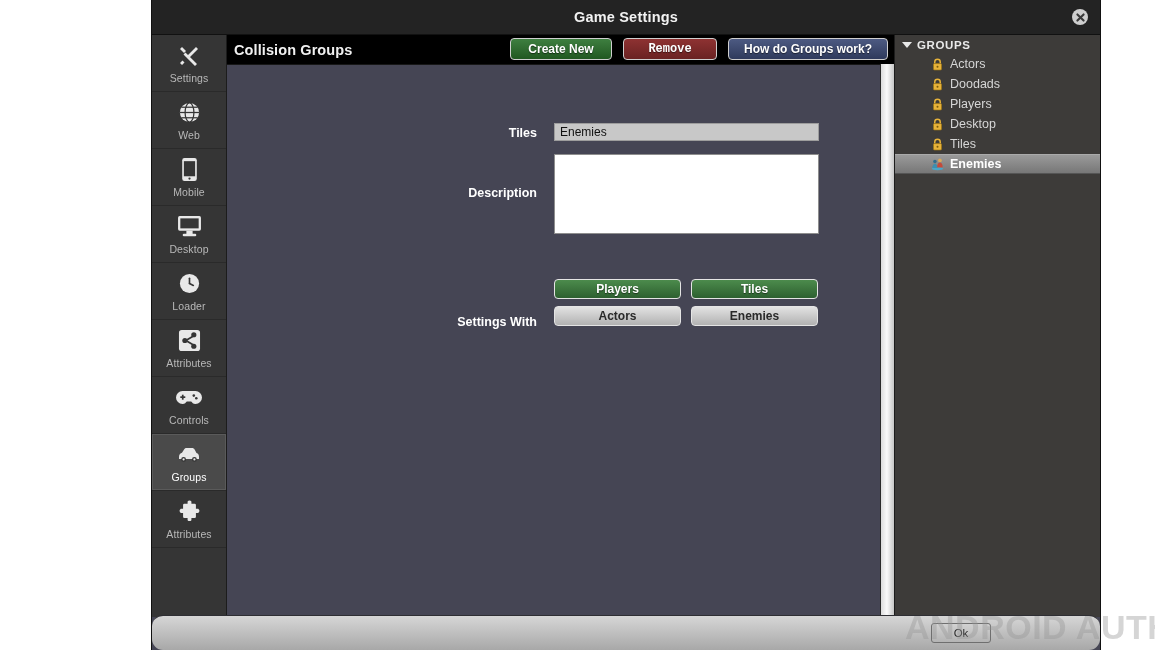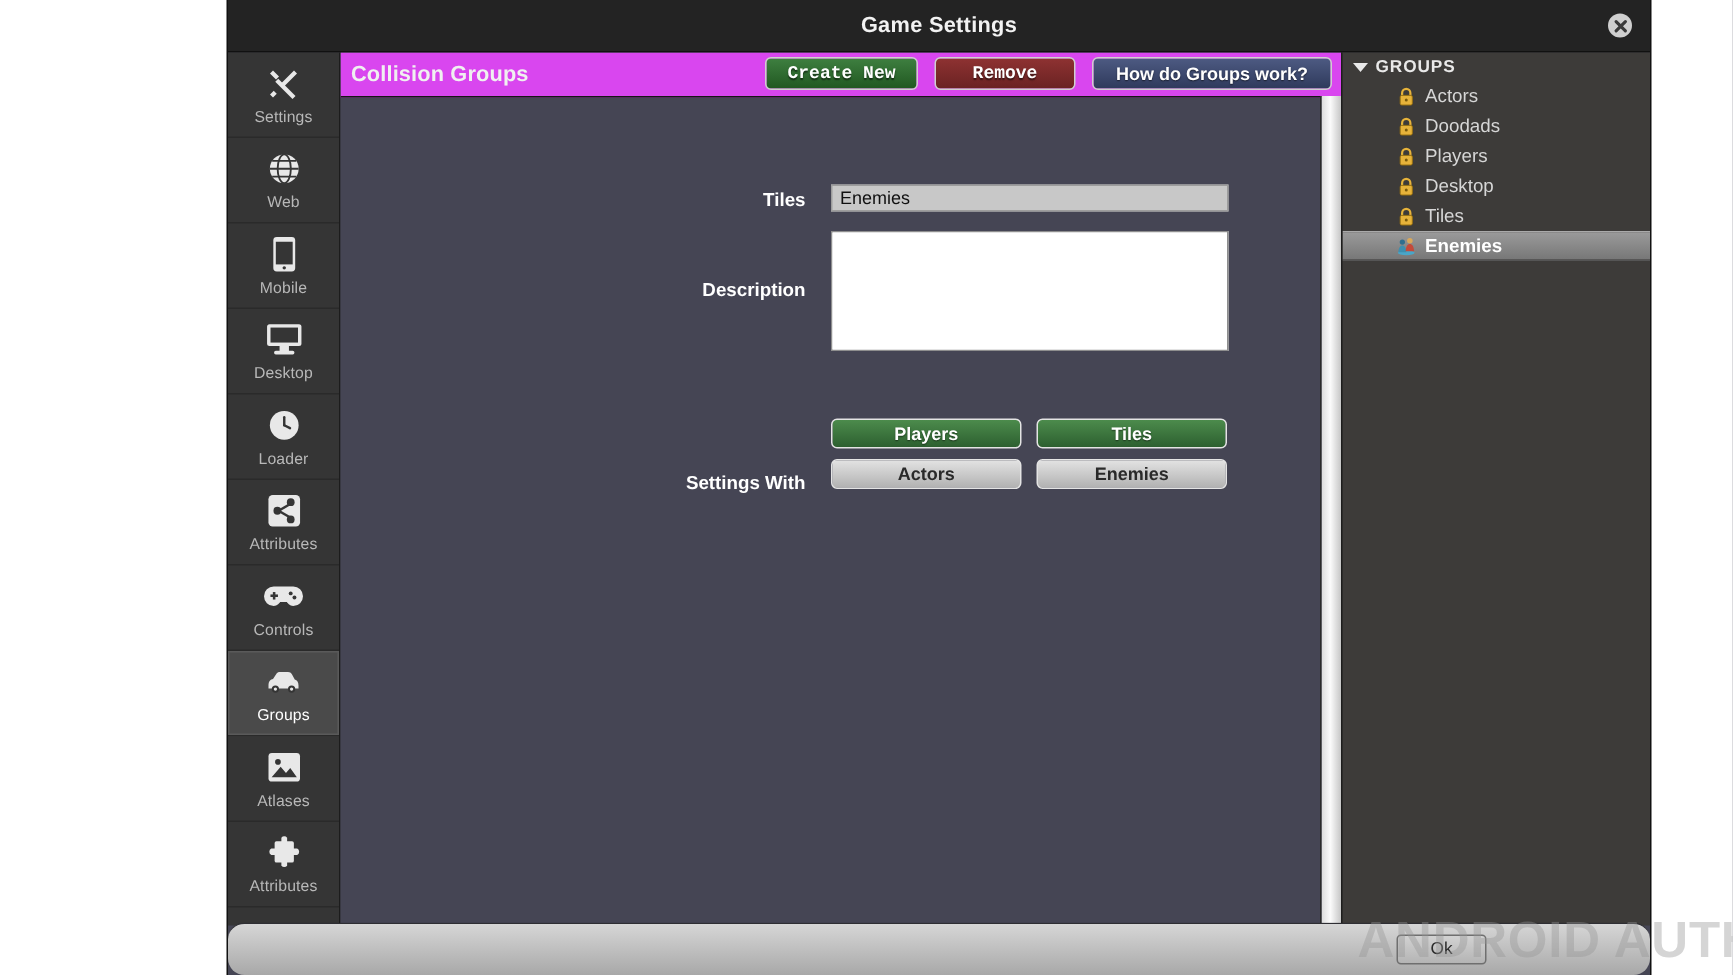--- a/index.html
+++ b/index.html
@@ -99,21 +99,21 @@
 
   
   .center {
     flex: 1 1 auto;
     position: relative;
     background: #454554;
     overflow: hidden;
   }
   .page-header {
     height: 29px;
-    background: #d946ef;
+    background: #000000;
     border-bottom: 1px solid #171717;
     display: flex; align-items: center;
     padding-left: 7px;
     position: relative;
   }
   .page-title {
     color: #f0f0f0;
     font-size: 14.5px;
     font-weight: bold;
     letter-spacing: 0.1px;
@@ -129,21 +129,21 @@
     border: 1px solid #d8d8d8;
     color: #ffffff;
     font-size: 12px;
     font-weight: bold;
     display: flex; align-items: center; justify-content: center;
     padding: 0 12px;
     cursor: pointer;
     box-sizing: border-box;
     text-shadow: 0 1px 1px rgba(0,0,0,0.55);
   }
-  .hbtn.green  { background: linear-gradient(180deg,#3e7f40,#215821); border-color:#cfcfcf; min-width: 102px; font-family: Liberation Mono, monospace; }
+  .hbtn.green  { background: linear-gradient(180deg,#3e7f40,#215821); border-color:#cfcfcf; min-width: 102px; }
   .hbtn.red    { background: linear-gradient(180deg,#8e3232,#6a2222); border-color:#cfcfcf; min-width: 94px; font-family: Liberation Mono, monospace; }
   .hbtn.blue   { background: linear-gradient(180deg,#4d5a82,#2f3a5c); border-color:#cfcfcf; min-width: 160px; }
 
   
   .form { position: absolute; left:0; top:29px; right:0; bottom:0; }
   .lbl {
     color: #ffffff;
     font-size: 12.5px;
     font-weight: bold;
     text-align: right;
@@ -408,32 +408,20 @@
                   <circle cx="7.6" cy="13.4" r="2.4"></circle>
                   <circle cx="18.4" cy="13.4" r="2.4"></circle>
                 </g>
                 <circle cx="7.6" cy="13.4" r="1.1" fill="#e8e8e8"></circle>
                 <circle cx="18.4" cy="13.4" r="1.1" fill="#e8e8e8"></circle>
               </svg>
           </span>
           <span class="side-label">Groups</span>
         </div>
 
-        <div class="side-item">
-          <span class="side-icon">
-            <svg width="23" height="21" viewBox="0 0 24 22">
-                <rect x="1" y="1" width="22" height="20" rx="2.4"></rect>
-                <g fill="#353535">
-                  <circle cx="7.6" cy="7.3" r="2"></circle>
-                  <path d="M3.2 18 L9.5 10.6 L13.2 15 L16.2 11.6 L20.8 18 Z"></path>
-                </g>
-              </svg>
-          </span>
-          <span class="side-label">Atlases</span>
-        </div>
 
         <div class="side-item">
           <span class="side-icon">
             <svg width="23" height="23" viewBox="0 0 24 24">
                 <path d="M10 1.5 a2.6 2.6 0 0 1 4 0 V4 h3.4 a1.3 1.3 0 0 1 1.3 1.3 V9 h2.3 a2.6 2.6 0 0 1 0 4.6 H18.7 v3.9 a1.3 1.3 0 0 1-1.3 1.3 H14 v2.2 a2.6 2.6 0 0 1-4 0 V18.8 H6.6 a1.3 1.3 0 0 1-1.3-1.3 V13.6 H3 a2.6 2.6 0 0 1 0-4.6 H5.3 V5.3 A1.3 1.3 0 0 1 6.6 4 H10 Z"></path>
               </svg>
           </span>
           <span class="side-label">Attributes</span>
         </div>
       </div>

